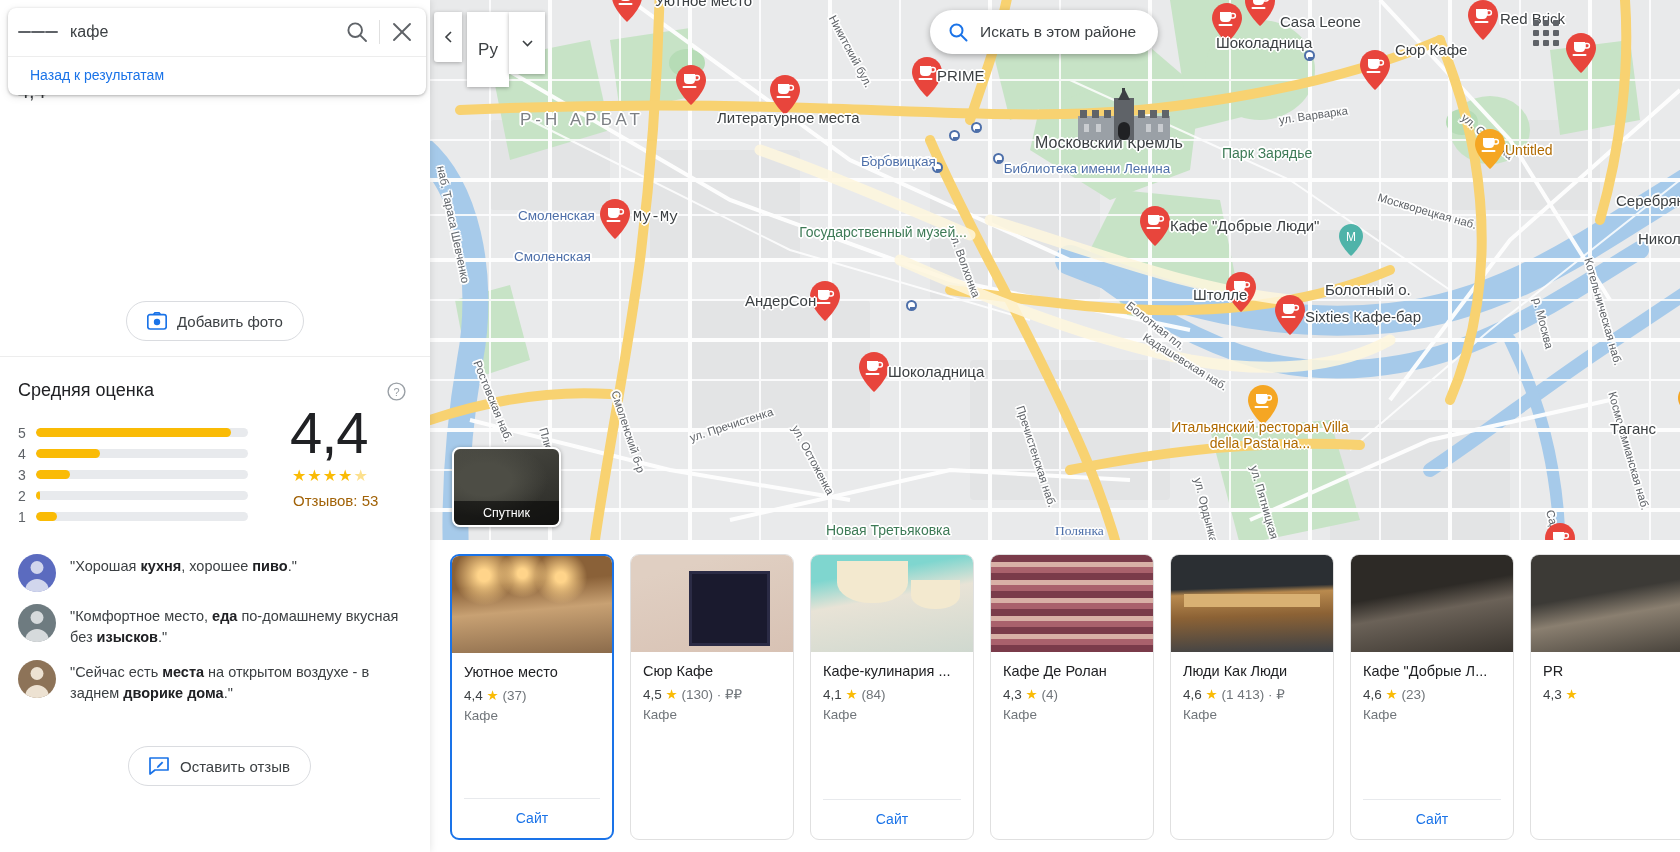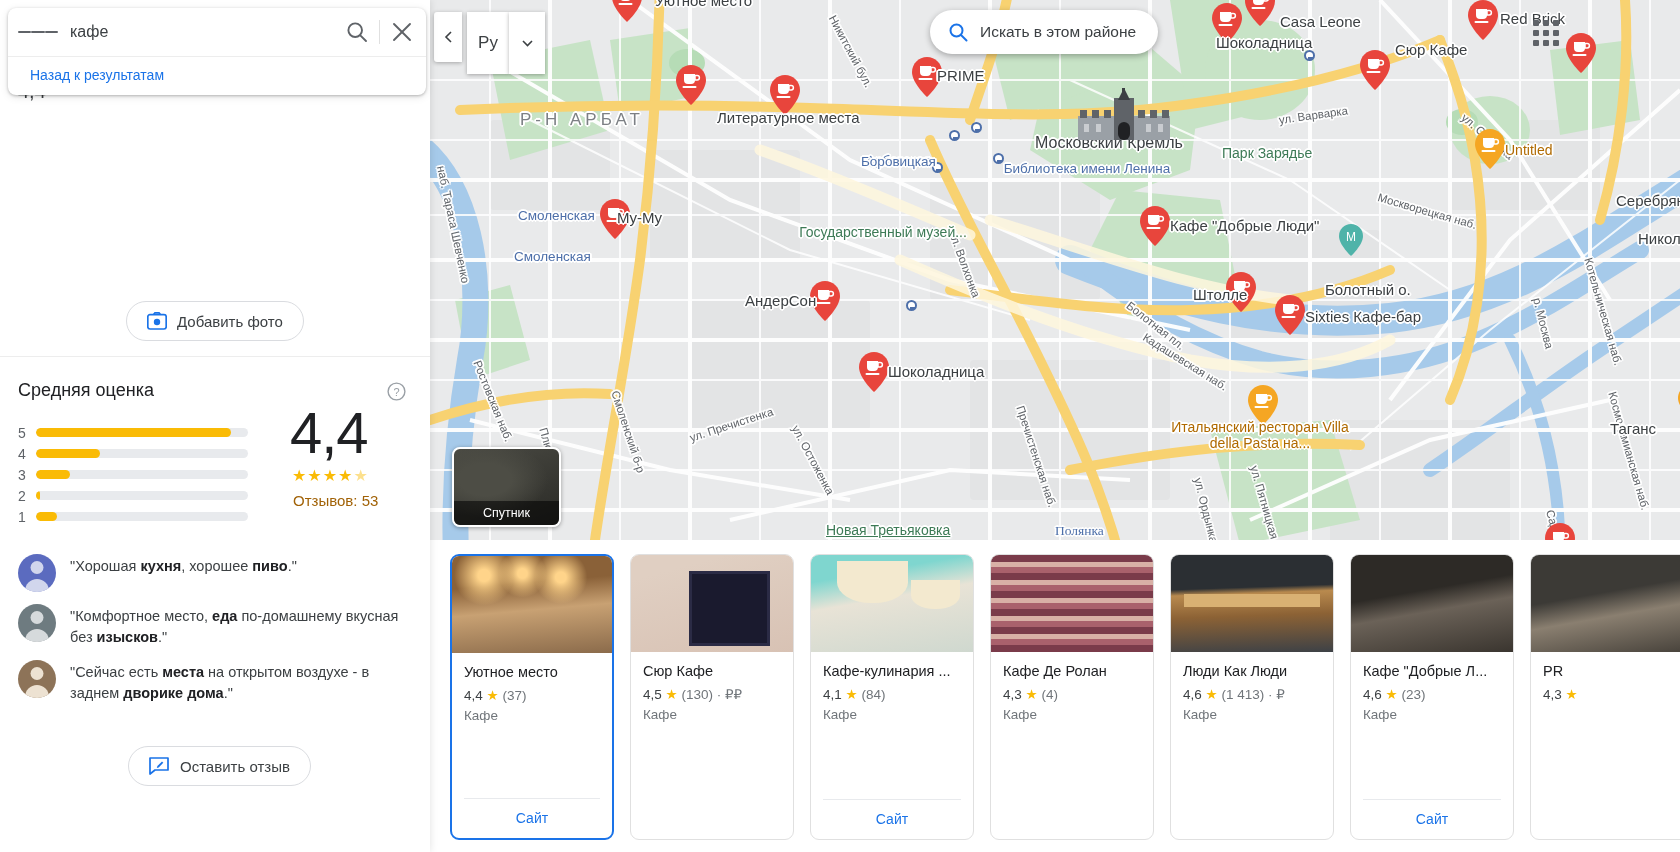--- a/index.html
+++ b/index.html
@@ -163,21 +163,21 @@
   
   #lang-ctrl {
     position:absolute; left:434px; top:12px; display:flex; z-index:14;
   }
   .lang-arrow {
     width:28px; height:50px; background:#fff; border-radius:3px 0 0 3px;
     display:flex; align-items:center; justify-content:center; cursor:pointer;
     box-shadow:0 1px 4px rgba(0,0,0,.3);
   }
   .lang-main {
-    height:62px; min-width:42px; background:#fff; margin-left:5px;
+    height:75px; min-width:42px; background:#fff; margin-left:5px;
     display:flex; align-items:center; justify-content:center; padding:15px 8px;
     font-size:17px; color:#3c4043; cursor:pointer;
     box-shadow:0 1px 4px rgba(0,0,0,.3);
   }
   .lang-caret {
     width:36px; height:62px; background:#fff; display:flex; align-items:center; justify-content:center;
     cursor:pointer; box-shadow:0 1px 4px rgba(0,0,0,.3);
   }
   #search-area-btn {
     position:absolute; left:930px; top:10px; height:44px;
@@ -590,29 +590,29 @@
         <div class="mlabel green" style="left: 792px; top: 145px;">Парк Зарядье</div>
         <div class="mlabel poi" style="left: 850px; top: 13px;">Casa Leone</div>
         <div class="mlabel poi" style="left: 786px; top: 34px;">Шоколадница</div>
         <div class="mlabel poi" style="left: 965px; top: 41px;">Сюр Кафе</div>
         <div class="mlabel poi" style="left: 1070px; top: 10px;">Red Brick</div>
         <div class="mlabel food" style="left: 1075px; top: 142px;">Untitled</div>
         <div class="mlabel transit" style="left: 562px; top: 161px; white-space: normal; width: 190px; text-align: center;">Библиотека имени Ленина</div>
         <div class="mlabel green" style="left: 358px; top: 224px; white-space: normal; width: 190px; text-align: center;">Государственный музей...</div>
         <div class="mlabel transit" style="left: 88px; top: 208px;">Смоленская</div>
         <div class="mlabel transit" style="left: 84px; top: 249px;">Смоленская</div>
-        <div class="mlabel poi" style="left: 187px; top: 209px;">My-My</div>
+        <div class="mlabel poi" style="left: 203px; top: 209px; font-family: Liberation Mono, monospace;">My-My</div>
         <div class="mlabel poi" style="left: 315px; top: 292px;">АндерСон</div>
         <div class="mlabel poi" style="left: 458px; top: 363px;">Шоколадница</div>
         <div class="mlabel poi" style="left: 740px; top: 217px;">Кафе "Добрые Люди"</div>
         <div class="mlabel poi" style="left: 763px; top: 286px;">Штолле</div>
         <div class="mlabel poi" style="left: 875px; top: 308px;">Sixties Кафе-бар</div>
         <div class="mlabel poi" style="left: 895px; top: 281px;">Болотный о.</div>
         <div class="mlabel food" style="left: 735px; top: 419px; white-space: normal; width: 190px; text-align: center;">Итальянский ресторан Villa della Pasta на...</div>
-        <div class="mlabel green" style="left: 396px; top: 522px; text-decoration: underline;">Новая Третьяковка</div>
+        <div class="mlabel green" style="left: 396px; top: 522px;">Новая Третьяковка</div>
         <div class="mlabel transit" style="left: 625px; top: 523px; font-family: Liberation Serif, serif;">Полянка</div>
         <div class="mlabel poi" style="left: 1180px; top: 420px;">Таганс</div>
         <div class="mlabel poi" style="left: 1208px; top: 230px;">Никол</div>
         <div class="mlabel poi" style="left: 1186px; top: 192px;">Серебрян</div>
       </div>
 
     <div style="position:absolute; left:648px; top:88px;">
       <svg width="92" height="52" viewBox="0 0 92 52">
         <rect x="0" y="28" width="92" height="24" fill="#9aa0a6"></rect>
         <rect x="36" y="10" width="20" height="42" fill="#5f6368"></rect>

